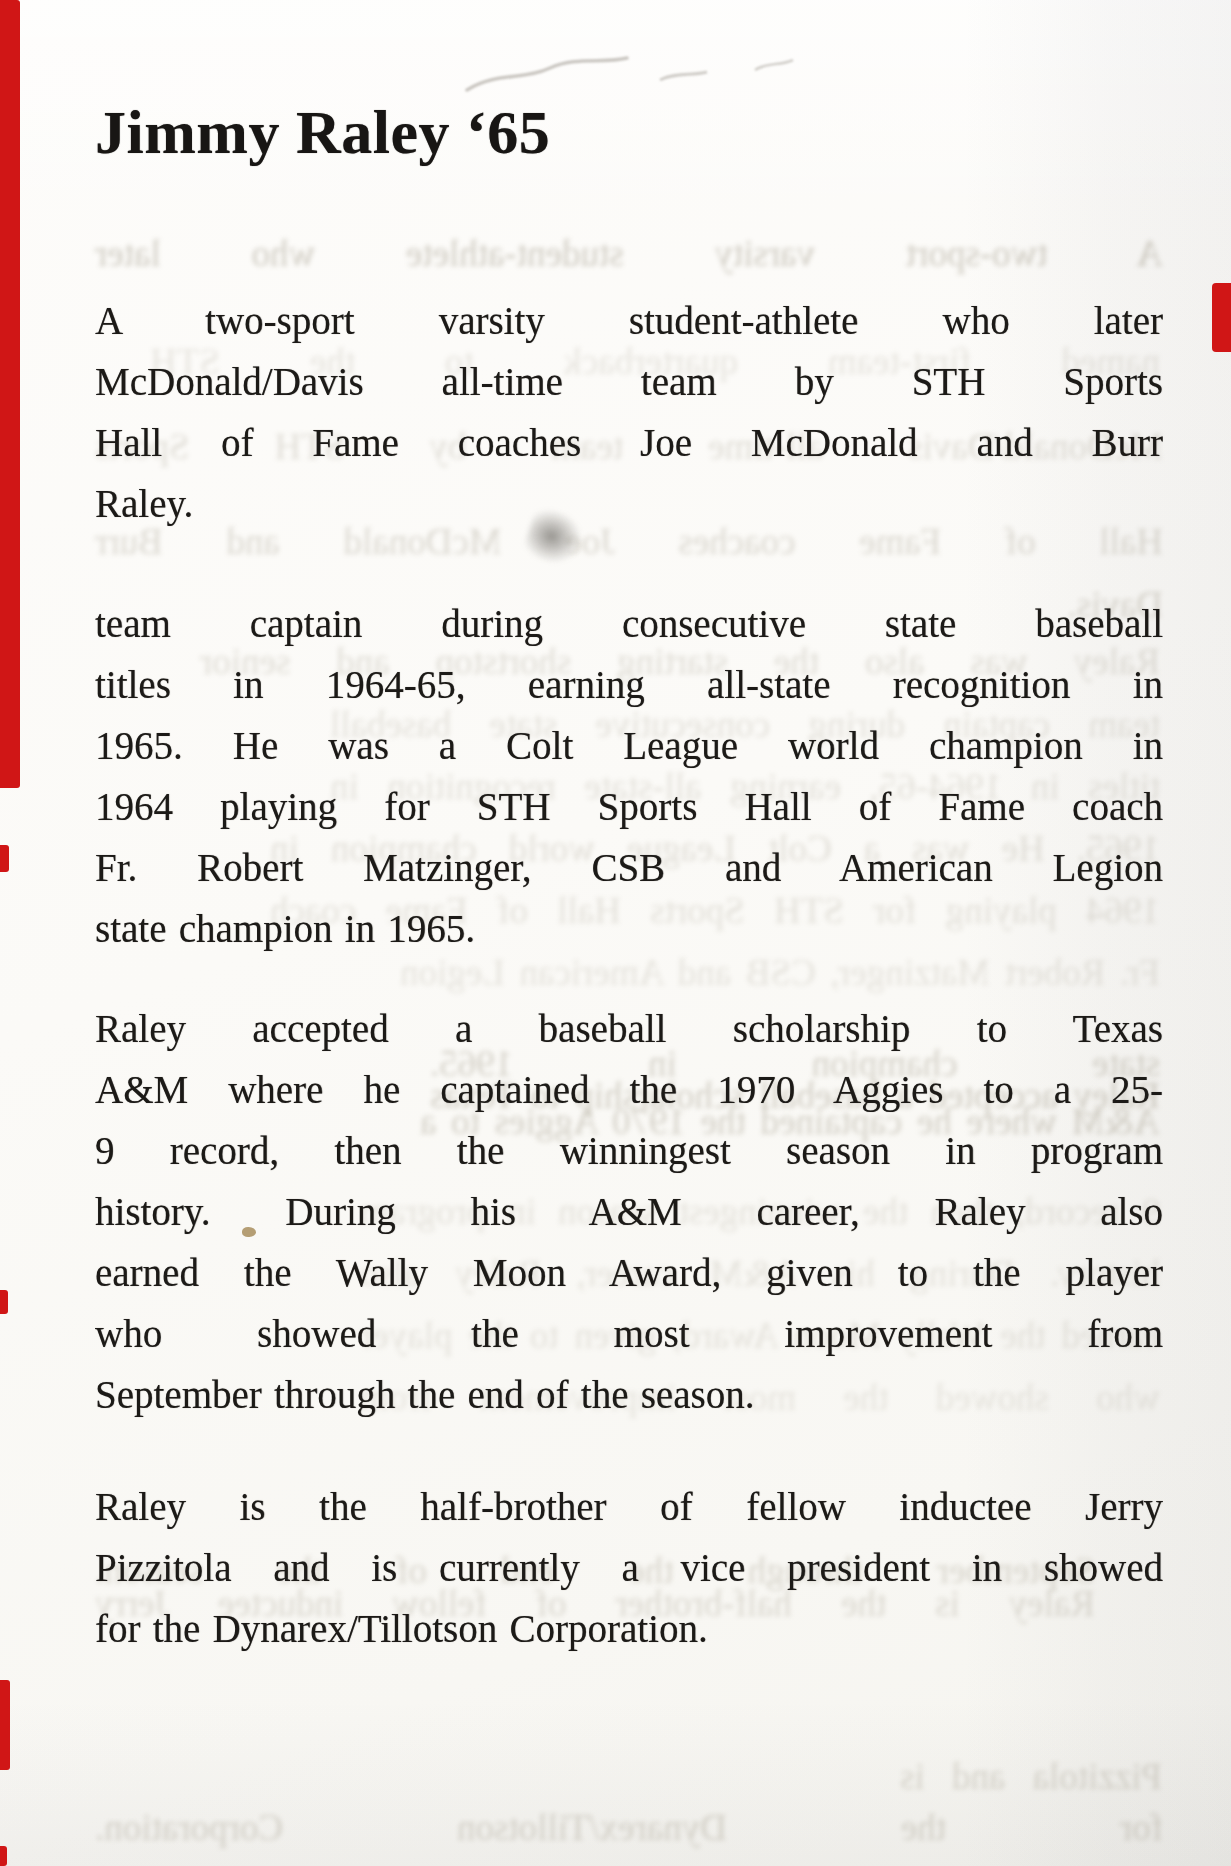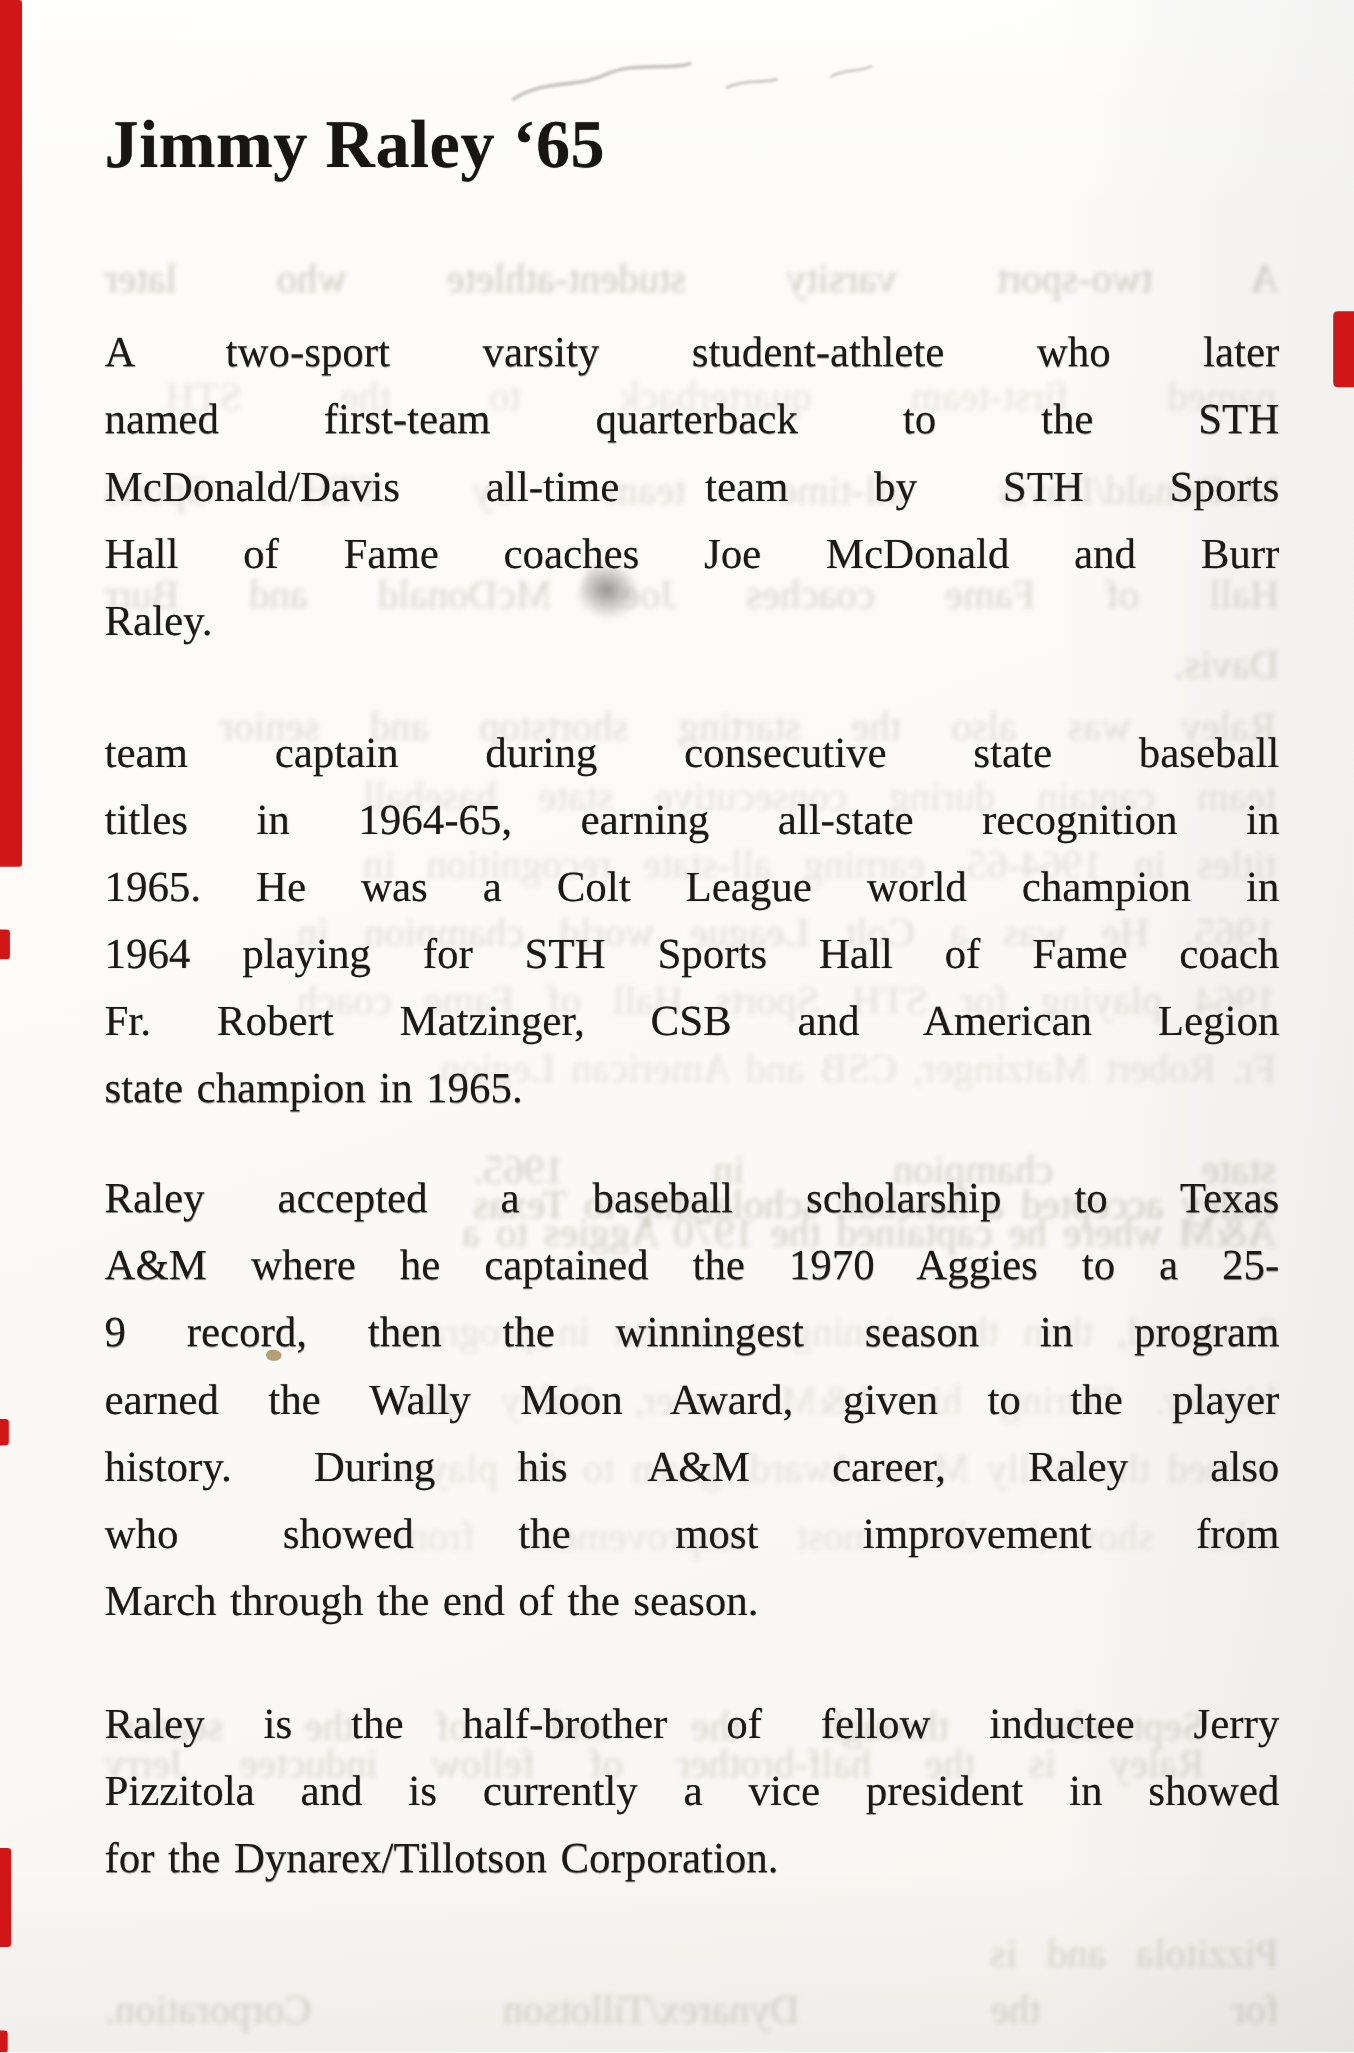--- a/index.html
+++ b/index.html
@@ -110,41 +110,40 @@
   </svg>
 
   <div class="smudge"></div>
   <div class="fleck"></div>
 
   <h1 class="title">Jimmy Raley ‘65</h1>
 
   <div class="article">
       <div class="para">
         <div class="line">A two-sport varsity student-athlete who later</div>
-        <div class="line">named first-team quarterback to the STH</div>
         <div class="line">McDonald/Davis all-time team by STH Sports</div>
         <div class="line">Hall of Fame coaches Joe McDonald and Burr</div>
         <div class="line last">Raley.</div>
       </div>
       <div class="para">
         <div class="line">team captain during consecutive state baseball</div>
         <div class="line">titles in 1964-65, earning all-state recognition in</div>
         <div class="line">1965.  He was a Colt League world champion in</div>
         <div class="line">1964 playing for STH Sports Hall of Fame coach</div>
         <div class="line">Fr. Robert Matzinger, CSB and American Legion</div>
         <div class="line last">state champion in 1965.</div>
       </div>
       <div class="para">
         <div class="line">Raley accepted a baseball scholarship to Texas</div>
         <div class="line">A&amp;M where he captained the 1970 Aggies to a 25-</div>
         <div class="line">9 record, then the winningest season in program</div>
+        <div class="line">history.   During his A&amp;M career, Raley also</div>
         <div class="line">earned the Wally Moon Award, given to the player</div>
-        <div class="line">history.   During his A&amp;M career, Raley also</div>
         <div class="line">who showed the most improvement from</div>
-        <div class="line last">March through the end of the season.</div>
+        <div class="line last">September through the end of the season.</div>
       </div>
       <div class="para">
         <div class="line">Raley is the half-brother of fellow inductee Jerry</div>
         <div class="line">Pizzitola and is currently a vice president in showed</div>
         <div class="line last">for the Dynarex/Tillotson Corporation.</div>
       </div>
     </div>
 
   <div>
       <div class="redmark left" style="left: 0px; top: 0px; width: 20px; height: 788px; background: rgb(208, 22, 22);"></div>

